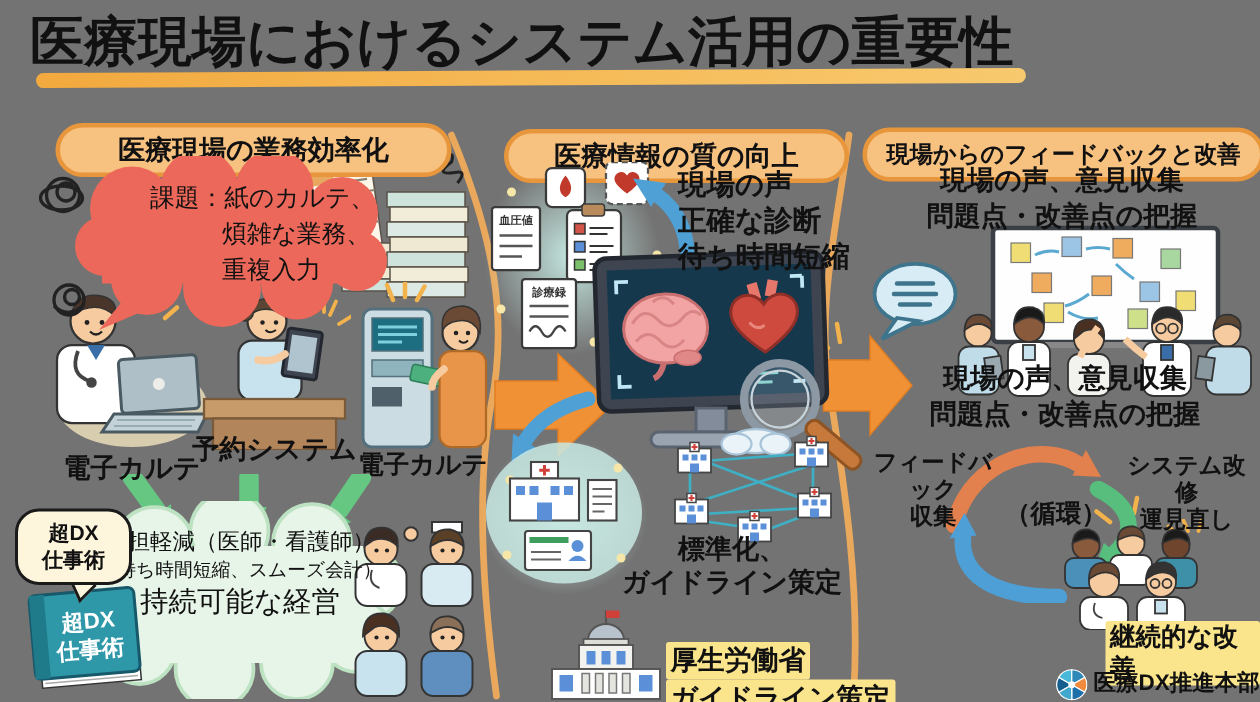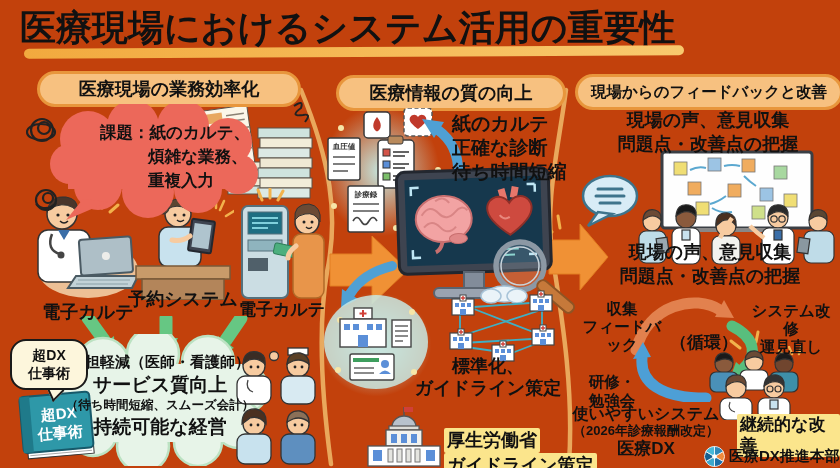--- a/index.html
+++ b/index.html
@@ -1,28 +1,28 @@
 <!DOCTYPE html>
 <html><head>
 <meta charset="utf-8">
 <style>
   html,body{margin:0;padding:0;background:#ffffff;}
-  .canvas{position:relative;width:840px;height:468px;background:#c2410c;overflow:hidden;
+  .canvas{position:relative;width:840px;height:468px;background:#737373;overflow:hidden;
           font-family:"Liberation Sans","DejaVu Sans",sans-serif;color:#111;}
   .abs{position:absolute;}
   .title{left:20px;top:4px;font-size:36px;font-weight:900;letter-spacing:0;white-space:nowrap;z-index:5;}
   .title-underline{left:24px;top:47px;width:660px;height:10px;border-radius:6px;
      background:linear-gradient(90deg,#F2A93E,#F8C96E);transform:rotate(-.3deg);z-index:4;}
   .pill{display:flex;align-items:center;justify-content:center;background:#F7C180;border:3px solid #E8963C;
-     border-radius:18px;font-weight:800;z-index:6;white-space:nowrap;}
+     border-radius:18px;font-weight:800;z-index:6;white-space:nowrap;margin-top:11px;}
   .bgsvg{left:0;top:0;z-index:1;}
   .txt{font-weight:800;line-height:1.25;z-index:7;}
   .ctr{text-align:center;}
   .hl{background:#FBE58C;padding:0 3px;border-radius:2px;display:inline-block;}
-  .cloudtxt{z-index:8;font-weight:700;}
+  .cloudtxt{z-index:8;font-weight:400;}
   .bubble{background:#FDF6DC;border:2.5px solid #1a1a1a;border-radius:16px;text-align:center;
      font-weight:800;font-size:14px;line-height:18px;padding-top:5px;z-index:8;}
   .bubble-tail{width:13px;height:13px;background:#FDF6DC;border-right:2.5px solid #1a1a1a;border-bottom:2.5px solid #1a1a1a;
      transform:rotate(65deg) skew(20deg);z-index:7;}
   svg{display:block;}
   .z2{z-index:2}.z3{z-index:3}.z6{z-index:6}
 </style>
 </head>
 <body>
 
@@ -192,21 +192,20 @@
         <circle cx="196" cy="55" r="24"></circle>
         <circle cx="190" cy="90" r="24"></circle>
       <circle cx="150" cy="108" r="24"></circle>
         <circle cx="95" cy="112" r="26"></circle>
         <circle cx="45" cy="98" r="24"></circle>
     </g>
     <rect x="25" y="30" width="175" height="78" fill="#E7F4E8"></rect>
   </svg>
   <div class="abs cloudtxt ctr" style="left:62px;top:352px;width:196px;">
     <div style="font-size:15px;line-height:20px">負担軽減（医師・看護師）</div>
-    <div style="font-size:19px;line-height:25px">サービス質向上</div>
     <div style="font-size:12.5px;line-height:17px">（待ち時間短縮、スムーズ会計）</div>
     <div style="font-size:19px;line-height:25px">持続可能な経営</div>
   </div>
 
   <div class="abs bubble" style="left:10px;top:339px;width:74px;height:42px;">
     <div>超DX</div>
     <div>仕事術</div>
   </div>
   <div class="abs bubble-tail" style="left:48px;top:382px;"></div>
   <svg class="abs z6" style="left:10px;top:390px" width="100" height="78" viewBox="0 0 100 78">
@@ -278,21 +277,21 @@
     <rect x="2" y="30" width="32" height="42" rx="2" fill="#FFF" stroke="#3A3A3A" stroke-width="1.5"></rect>
     <text x="18" y="41" font-size="7.5" font-weight="bold" fill="#333" text-anchor="middle">血圧値</text>
     <path d="M7,49 h22 M7,56 h22 M7,63 h15" stroke="#555" stroke-width="1.6"></path>
     <rect x="22" y="78" width="36" height="46" rx="2" fill="#FFF" stroke="#3A3A3A" stroke-width="1.5"></rect>
     <text x="40" y="89" font-size="7.5" font-weight="bold" fill="#333" text-anchor="middle">診療録</text>
     <path d="M27,96 h26 M27,103 h26" stroke="#555" stroke-width="1.6"></path>
     <path d="M27,113 q4,-7 8,0 q4,7 8,0 q4,-7 8,0" stroke="#444" stroke-width="1.6" fill="none"></path>
   </svg>
 
   <div class="abs txt" style="left:452px;top:112px;font-size:19px;line-height:24px;">
-    <div>紙のカルテ</div>
+    <div>現場の声</div>
     <div>正確な診断</div>
     <div>待ち時間短縮</div>
   </div>
 
   <svg class="abs z6" style="left:414px;top:116px" width="52" height="68" viewBox="0 0 52 68">
     <path d="M44,64 C46,40 38,24 24,14" fill="none" stroke="#4FA0D4" stroke-width="10" stroke-linecap="round"></path>
     <polygon points="30,6 20,22 8,3" fill="#4FA0D4"></polygon>
   </svg>
 
   <svg class="abs z6" style="left:388px;top:166px" width="200" height="150" viewBox="0 0 200 150">
@@ -544,30 +543,26 @@
   <svg class="abs z6" style="left:620px;top:286px" width="168" height="116" viewBox="0 0 168 116">
     <path d="M16,64 C28,18 76,8 100,24" fill="none" stroke="#E2814E" stroke-width="11" stroke-linecap="round"></path>
     <polygon points="95,31 104,14 114,32" fill="#E2814E"></polygon>
     <path d="M112,40 C136,52 138,70 122,84" fill="none" stroke="#58BE7D" stroke-width="11" stroke-linecap="round"></path>
     <polygon points="116,76 130,88 109,95" fill="#58BE7D"></polygon>
     <path d="M86,112 C40,112 20,96 22,72" fill="none" stroke="#4D9FD6" stroke-width="11" stroke-linecap="round"></path>
     <polygon points="13,73 31,71 23,56" fill="#4D9FD6"></polygon>
   </svg>
   <div class="abs txt ctr" style="left:666px;top:332px;width:76px;font-size:17px;">（循環）</div>
   <div class="abs txt ctr" style="left:576px;top:300px;width:92px;font-size:15.5px;line-height:18px;">
+    <div>フィードバック</div>
     <div>収集</div>
-    <div>フィードバック</div>
   </div>
   <div class="abs txt ctr" style="left:744px;top:302px;width:94px;font-size:15.5px;line-height:18px;">
     <div>システム改修</div>
     <div>運見直し</div>
-  </div>
-  <div class="abs txt ctr" style="left:578px;top:372px;width:68px;font-size:15.5px;line-height:19px;">
-    <div>研修・</div>
-    <div>勉強会</div>
   </div>
 
   <svg class="abs z6" style="left:696px;top:346px" width="118" height="74" viewBox="0 0 118 74">
     <g stroke="#F2B24C" stroke-width="2.5" stroke-linecap="round">
         <path d="M96,8 l-3,-7 M103,8 l2,-7 M89,10 l-6,-5"></path>
       </g>
     <g stroke="#333" stroke-width="1.2">
       <circle cx="28" cy="18" r="9" fill="#8A5A3C"></circle>
         <path d="M19,16 Q20,6 30,7 Q37,9 37,16 Q31,11 24,14 Z" fill="#1A1A1A"></path>
       <rect x="14" y="26" width="28" height="20" rx="6" fill="#4A90B8"></rect>
@@ -583,25 +578,20 @@
         <path d="M34,56 q-3,8 5,10" stroke="#444" fill="none"></path>
       <circle cx="78" cy="42" r="10" fill="#F7CBA0"></circle>
         <path d="M68,40 Q69,28 81,29 Q89,31 88,40 Q82,33 73,37 Z" fill="#333"></path>
       <circle cx="74" cy="43" r="3" fill="none"></circle>
         <circle cx="82" cy="43" r="3" fill="none"></circle>
       <rect x="62" y="52" width="32" height="22" rx="7" fill="#FFF"></rect>
         <rect x="74" y="54" width="8" height="9" fill="#C8E2EE"></rect>
     </g>
   </svg>
 
-  <div class="abs txt ctr" style="left:572px;top:404px;width:148px;">
-    <div style="font-size:16px;line-height:19px">使いやすいシステム</div>
-    <div style="font-size:13px;line-height:16px">（2026年診療報酬改定）</div>
-    <div style="font-size:17px;line-height:20px">医療DX</div>
-  </div>
 
   <div class="abs txt" style="left:714px;top:414px;font-size:17px;margin-left:23px;">
     <span class="hl">継続的な改善</span>
   </div>
 
   <svg class="abs z6" style="left:704px;top:446px" width="21" height="21" viewBox="0 0 21 21">
     <g stroke="#FFF" stroke-width="0.8">
       <path d="M10.5,10.5 L19.16,5.5 A10,10 0 0 1 19.16,15.5 Z" fill="#F08A3C"></path>
       <path d="M10.5,10.5 L19.16,15.5 A10,10 0 0 1 10.5,20.5 Z" fill="#1C6FA8"></path>
       <path d="M10.5,10.5 L10.5,20.5 A10,10 0 0 1 1.84,15.5 Z" fill="#3FA8CC"></path>

